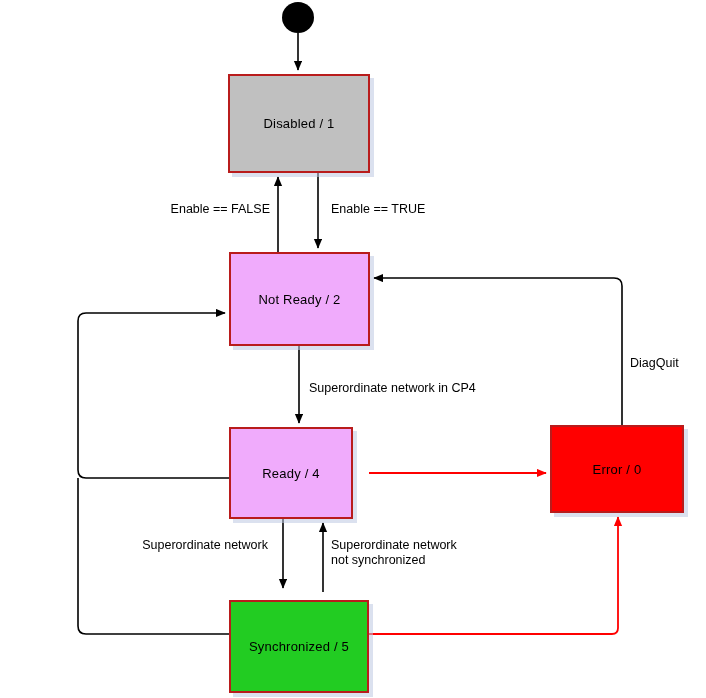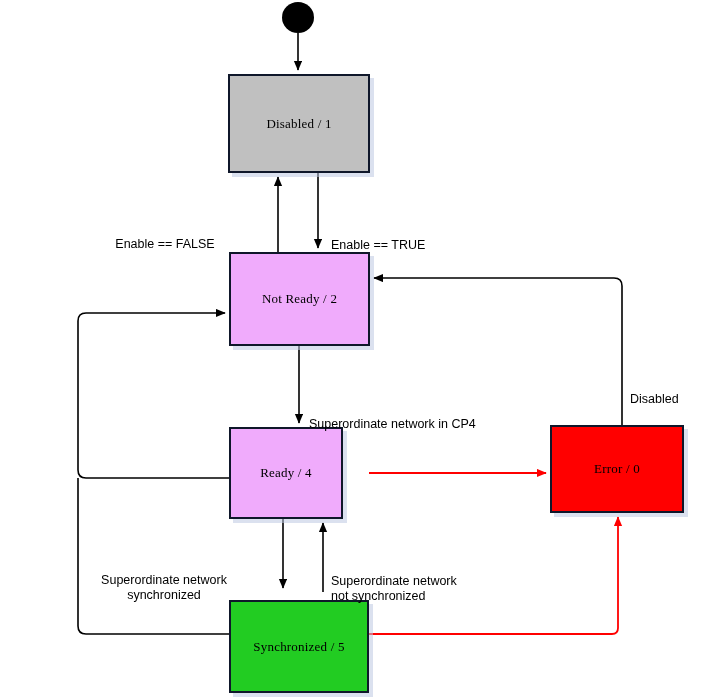--- a/index.html
+++ b/index.html
@@ -1,29 +1,29 @@
 <!DOCTYPE html>
 <html><head>
 <meta charset="utf-8">
 <style>
   html,body{margin:0;padding:0;background:#ffffff;}
   body{font-family:"Liberation Sans",sans-serif;}
   #diagram{position:relative;width:706px;height:698px;background:#ffffff;overflow:hidden;}
   #edges{position:absolute;left:0;top:0;width:706px;height:698px;}
-  .state{position:absolute;box-sizing:border-box;border:2px solid #0f172a;
+  .state{position:absolute;box-sizing:border-box;border:2px solid #b91c1c;
          display:flex;align-items:center;justify-content:center;
          font-size:13px;color:#000;letter-spacing:.2px;
-         box-shadow:4px 4px 0 0 rgba(190,200,225,.55);font-family:Liberation Serif, serif;}
+         box-shadow:4px 4px 0 0 rgba(190,200,225,.55);}
   .s-disabled{background:#c0c0c0;}
   .s-blue{background:#f0abfc;}
   .s-green{background:#22cc22;}
   .s-red{background:#ff0000;}
   .edge-label{position:absolute;font-size:12.5px;color:#000;white-space:nowrap;line-height:15px;}
-  .lbl-right{text-align:center;margin-top:35px;}
-  .lbl-left{text-align:left;margin-top:36px;}
+  .lbl-right{text-align:right;}
+  .lbl-left{text-align:left;}
   .init-node{position:absolute;border-radius:50%;background:#000;}
 </style>
 </head>
 <body>
 
 <div id="diagram">
 
   <svg id="edges" viewBox="0 0 706 698" width="706" height="698" xmlns="http://www.w3.org/2000/svg">
     <defs>
       <marker id="ah-black" markerWidth="11" markerHeight="11" refX="9.2" refY="4.2" orient="auto" markerUnits="userSpaceOnUse">
@@ -82,44 +82,43 @@
   <div class="init-node" style="left:282px;top:2px;width:32px;height:31px;"></div>
 
   <div class="state s-disabled" style="left:228px;top:74px;width:142px;height:99px;">
     <span>Disabled / 1</span>
   </div>
 
   <div class="state s-blue" style="left:229px;top:252px;width:141px;height:94px;">
     <span>Not Ready / 2</span>
   </div>
 
-  <div class="state s-blue" style="left:229px;top:427px;width:114px;height:92px;">
+  <div class="state s-blue" style="left:229px;top:427px;width:124px;height:92px;">
     <span>Ready / 4</span>
   </div>
 
   <div class="state s-green" style="left:229px;top:600px;width:140px;height:93px;">
     <span>Synchronized / 5</span>
   </div>
 
   <div class="state s-red" style="left:550px;top:425px;width:134px;height:88px;">
     <span>Error / 0</span>
   </div>
 
   <div class="edge-label lbl-right" style="left:60px;top:202px;width:210px;">Enable == FALSE</div>
 
   <div class="edge-label lbl-left" style="left:331px;top:202px;">Enable == TRUE</div>
 
 
   <div class="edge-label lbl-left" style="left:309px;top:381px;">Superordinate network in CP4</div>
 
   <div class="edge-label lbl-right" style="left:60px;top:538px;width:208px;">
     <div>Superordinate network</div>
-    <div>synchronized</div>
   </div>
 
   <div class="edge-label lbl-left" style="left:331px;top:538px;">
     <div>Superordinate network</div>
     <div>not synchronized</div>
   </div>
 
-  <div class="edge-label lbl-left" style="left:630px;top:356px;">Disabled</div>
+  <div class="edge-label lbl-left" style="left:630px;top:356px;">DiagQuit</div>
 
 </div>
 
 </body></html>

